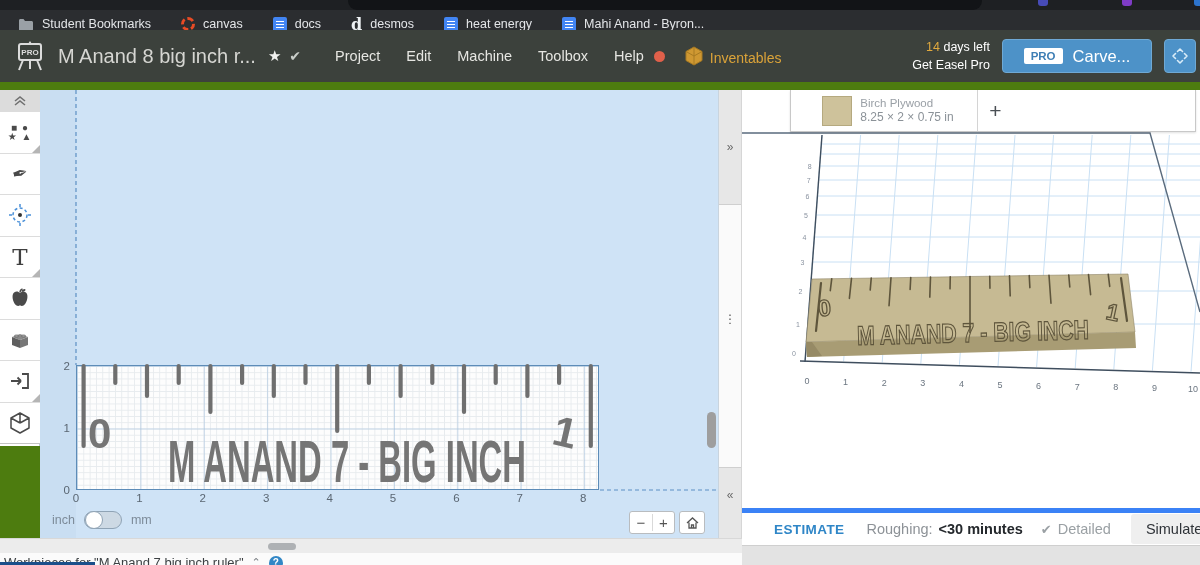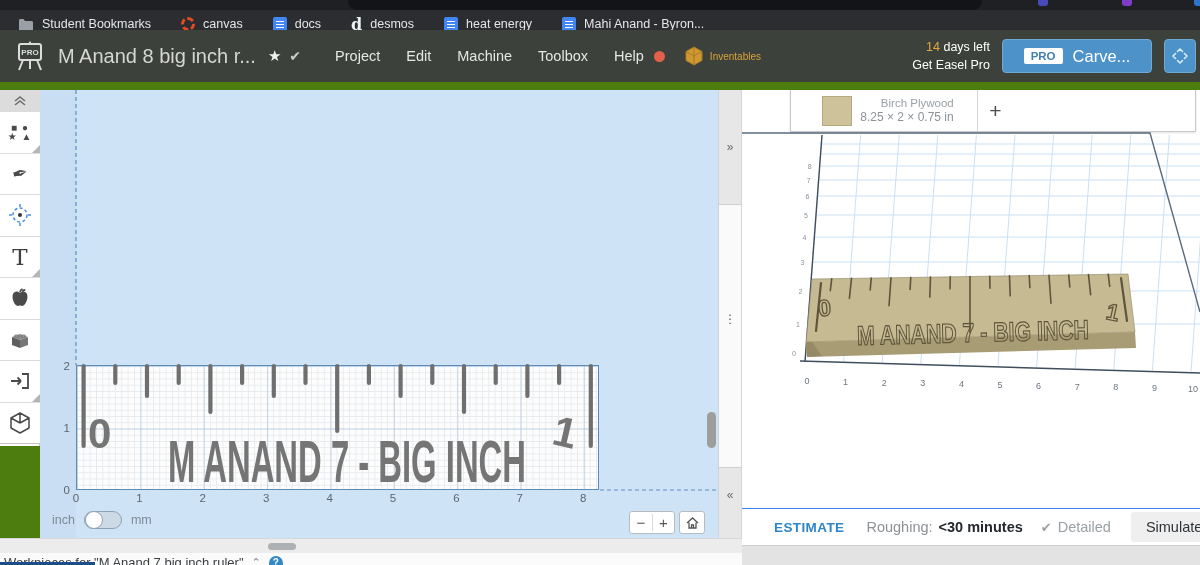--- a/index.html
+++ b/index.html
@@ -20,21 +20,21 @@
 
   
   #easel-header { left:0; top:30px; width:1200px; height:52px; background:#3c413c; display:flex; align-items:center; }
   #easel-logo { margin-left:16px; }
   #doc-title { color:#d6d6d2; font-size:20px; margin-left:14px; white-space:nowrap; }
   .title-star { color:#f0f0ee; font-size:15px; margin-left:12px; }
   .title-check { color:#c9cdc9; font-size:14px; margin-left:8px; }
   #menus { display:flex; gap:26px; margin-left:34px; }
   #menus span { color:#e6e6e2; font-size:14.5px; cursor:default; }
   .help-dot { width:11px; height:11px; border-radius:50%; background:#e0604a; margin-left:-12px; align-self:center; }
-  #brand { display:flex; align-items:center; gap:7px; margin-left:20px; color:#dba339; font-size:10px; }
+  #brand { display:flex; align-items:flex-end; gap:7px; margin-left:20px; color:#dba339; font-size:14px; }
   #header-right { margin-left:auto; display:flex; align-items:center; gap:12px; margin-right:4px; }
   #days-left { text-align:right; color:#fff; font-size:12.5px; line-height:1.45; }
   #days-left b { color:#e0a93e; font-weight:normal; }
   #carve-btn { width:150px; height:34px; background:#4d92c8; border:1px solid #6fa9d4; border-radius:4px; display:flex; align-items:center; justify-content:center; gap:10px; cursor:pointer; }
   #pro-badge { background:#fff; color:#3f7fb5; font-weight:bold; font-size:11.5px; padding:2px 7px; border-radius:2px; }
   #carve-label { color:#fff; font-size:16.5px; }
   #expand-btn { width:32px; height:34px; background:#4d92c8; border:1px solid #6fa9d4; border-radius:4px; display:flex; align-items:center; justify-content:center; cursor:pointer; }
 
   
   #left-toolbar { left:0; top:90px; width:40px; height:356px; background:#fff; border-right:1px solid #b9c6d2; }
@@ -79,28 +79,28 @@
   .wp-caret { color:#7a7f84; font-size:11px; }
   .help-circle { width:14px; height:14px; border-radius:50%; background:#3287c6; color:#fff; font-size:10px; font-weight:bold; text-align:center; line-height:14px; }
   #wp-accent { left:0; top:562px; width:95px; height:3px; background:#1b4f8a; }
 
   
   #pane3d { left:742px; top:90px; width:458px; height:475px; background:#fff; }
   #material-bar { position:absolute; left:48px; top:0; width:406px; height:42px; background:#fff; border:1px solid #c8c8c8; border-top:none; display:flex; box-shadow:0 1px 2px rgba(0,0,0,.12); }
   .mat-sec { display:flex; align-items:center; justify-content:center; border-left:1px solid #d4d4d4; cursor:pointer; }
   .mat-sec:first-child { border-left:none; }
   #mat-swatch { width:30px; height:30px; background:#cec29b; border:1px solid #b5a97f; margin:0 8px; }
-  .mat-col { text-align:right; line-height:1.25; }
+  .mat-col { text-align:left; line-height:1.25; }
   .mat-label { font-size:11.5px; color:#9aa0a6; }
   .mat-value { font-size:12px; color:#8b9298; }
   .bit-value { font-size:15px; color:#70767c; }
   #plus-sec { font-size:21px; color:#4a4f54; }
   #cut-settings { font-size:14.5px; color:#3f444a; }
 
-  #estimate-bar { position:absolute; left:0; top:418px; width:458px; height:37px; background:#fff; border-top:1px solid #3b82f6; display:flex; align-items:center; padding-left:32px; gap:6px; white-space:nowrap; }
+  #estimate-bar { position:absolute; left:0; top:418px; width:458px; height:37px; background:#fff; border-top:5px solid #3b82f6; display:flex; align-items:center; padding-left:32px; gap:6px; white-space:nowrap; }
   #estimate-label { color:#2f86c7; font-weight:bold; font-size:13.5px; letter-spacing:.4px; }
   .rough-label { color:#8d9297; font-size:14.5px; margin-left:10px; }
   .rough-value { color:#24282c; font-size:14.5px; font-weight:bold; }
   .detailed-check { color:#9aa0a4; font-size:13px; margin-left:12px; }
   .detailed-label { color:#9aa0a4; font-size:14.5px; }
   #simulate-btn { margin-left:14px; background:#efefef; border-radius:3px; padding:7px 15px; font-size:14.5px; color:#2f3338; cursor:pointer; }
   #bottom-strip3d { position:absolute; left:0; top:455px; width:458px; height:20px; background:#e3e3e3; border-top:1px solid #cfcfcf; }
 
   svg text { font-family:"Liberation Sans", sans-serif; }
 </style>

